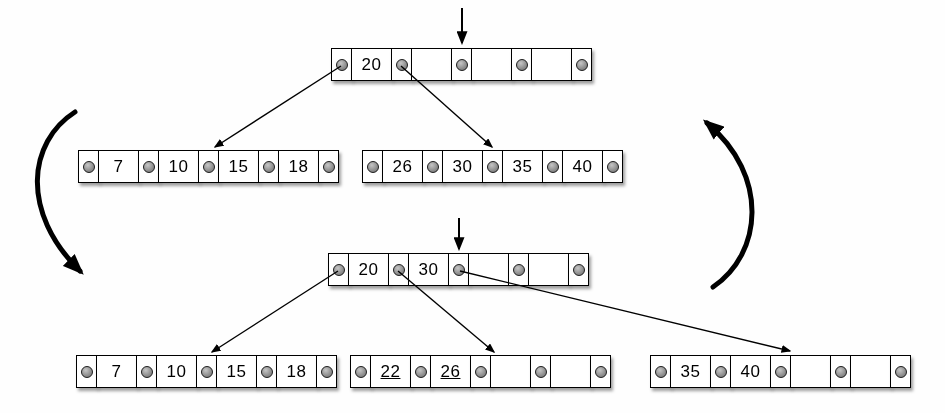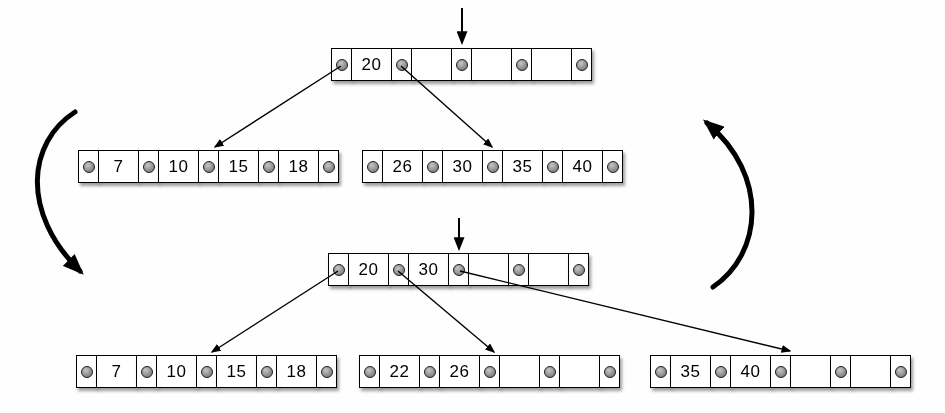--- a/index.html
+++ b/index.html
@@ -159,21 +159,21 @@
         </div>
         <div class="cell val">15</div>
         <div class="cell ptr">
           <span class="dot"></span>
         </div>
         <div class="cell val">18</div>
         <div class="cell ptr">
           <span class="dot"></span>
         </div>
       </div>
-      <div class="node" style="left: 359px; top: 355px;">
+      <div class="node" style="left: 350px; top: 355px; text-decoration: underline;">
         <div class="cell ptr">
           <span class="dot"></span>
         </div>
         <div class="cell val">22</div>
         <div class="cell ptr">
           <span class="dot"></span>
         </div>
         <div class="cell val">26</div>
         <div class="cell ptr">
           <span class="dot"></span>

